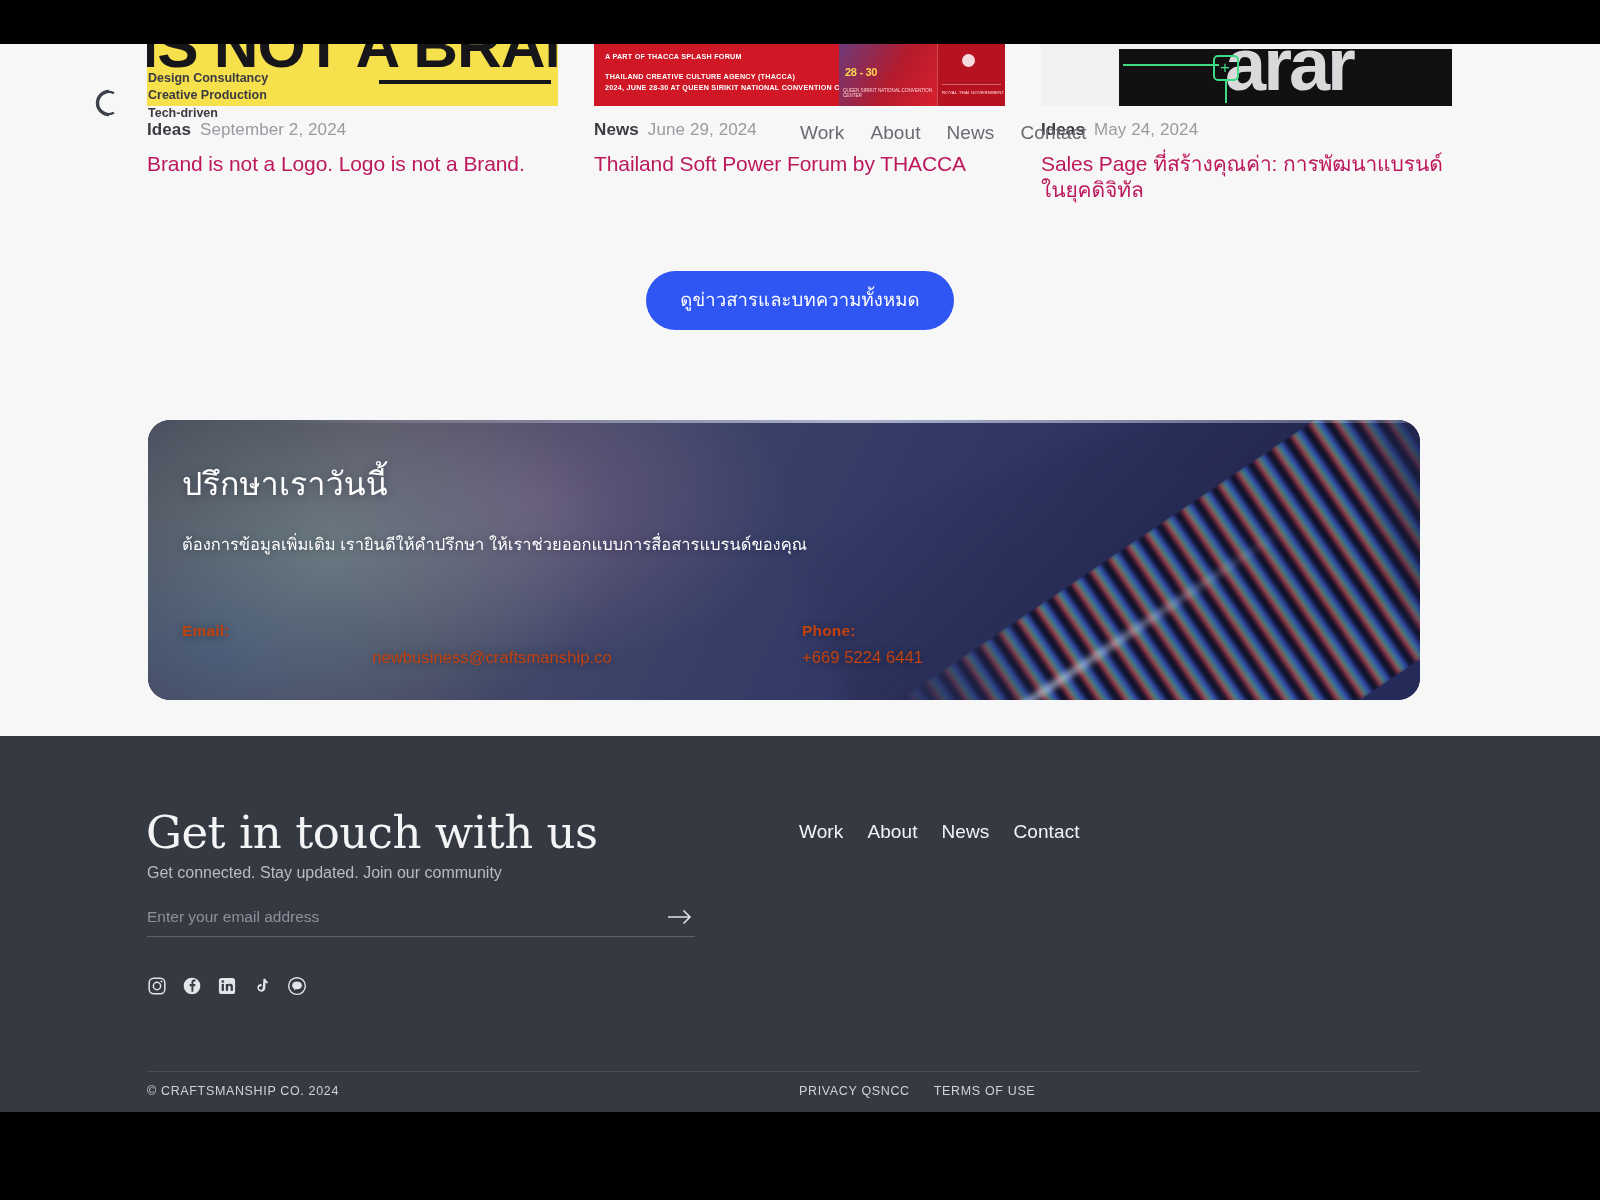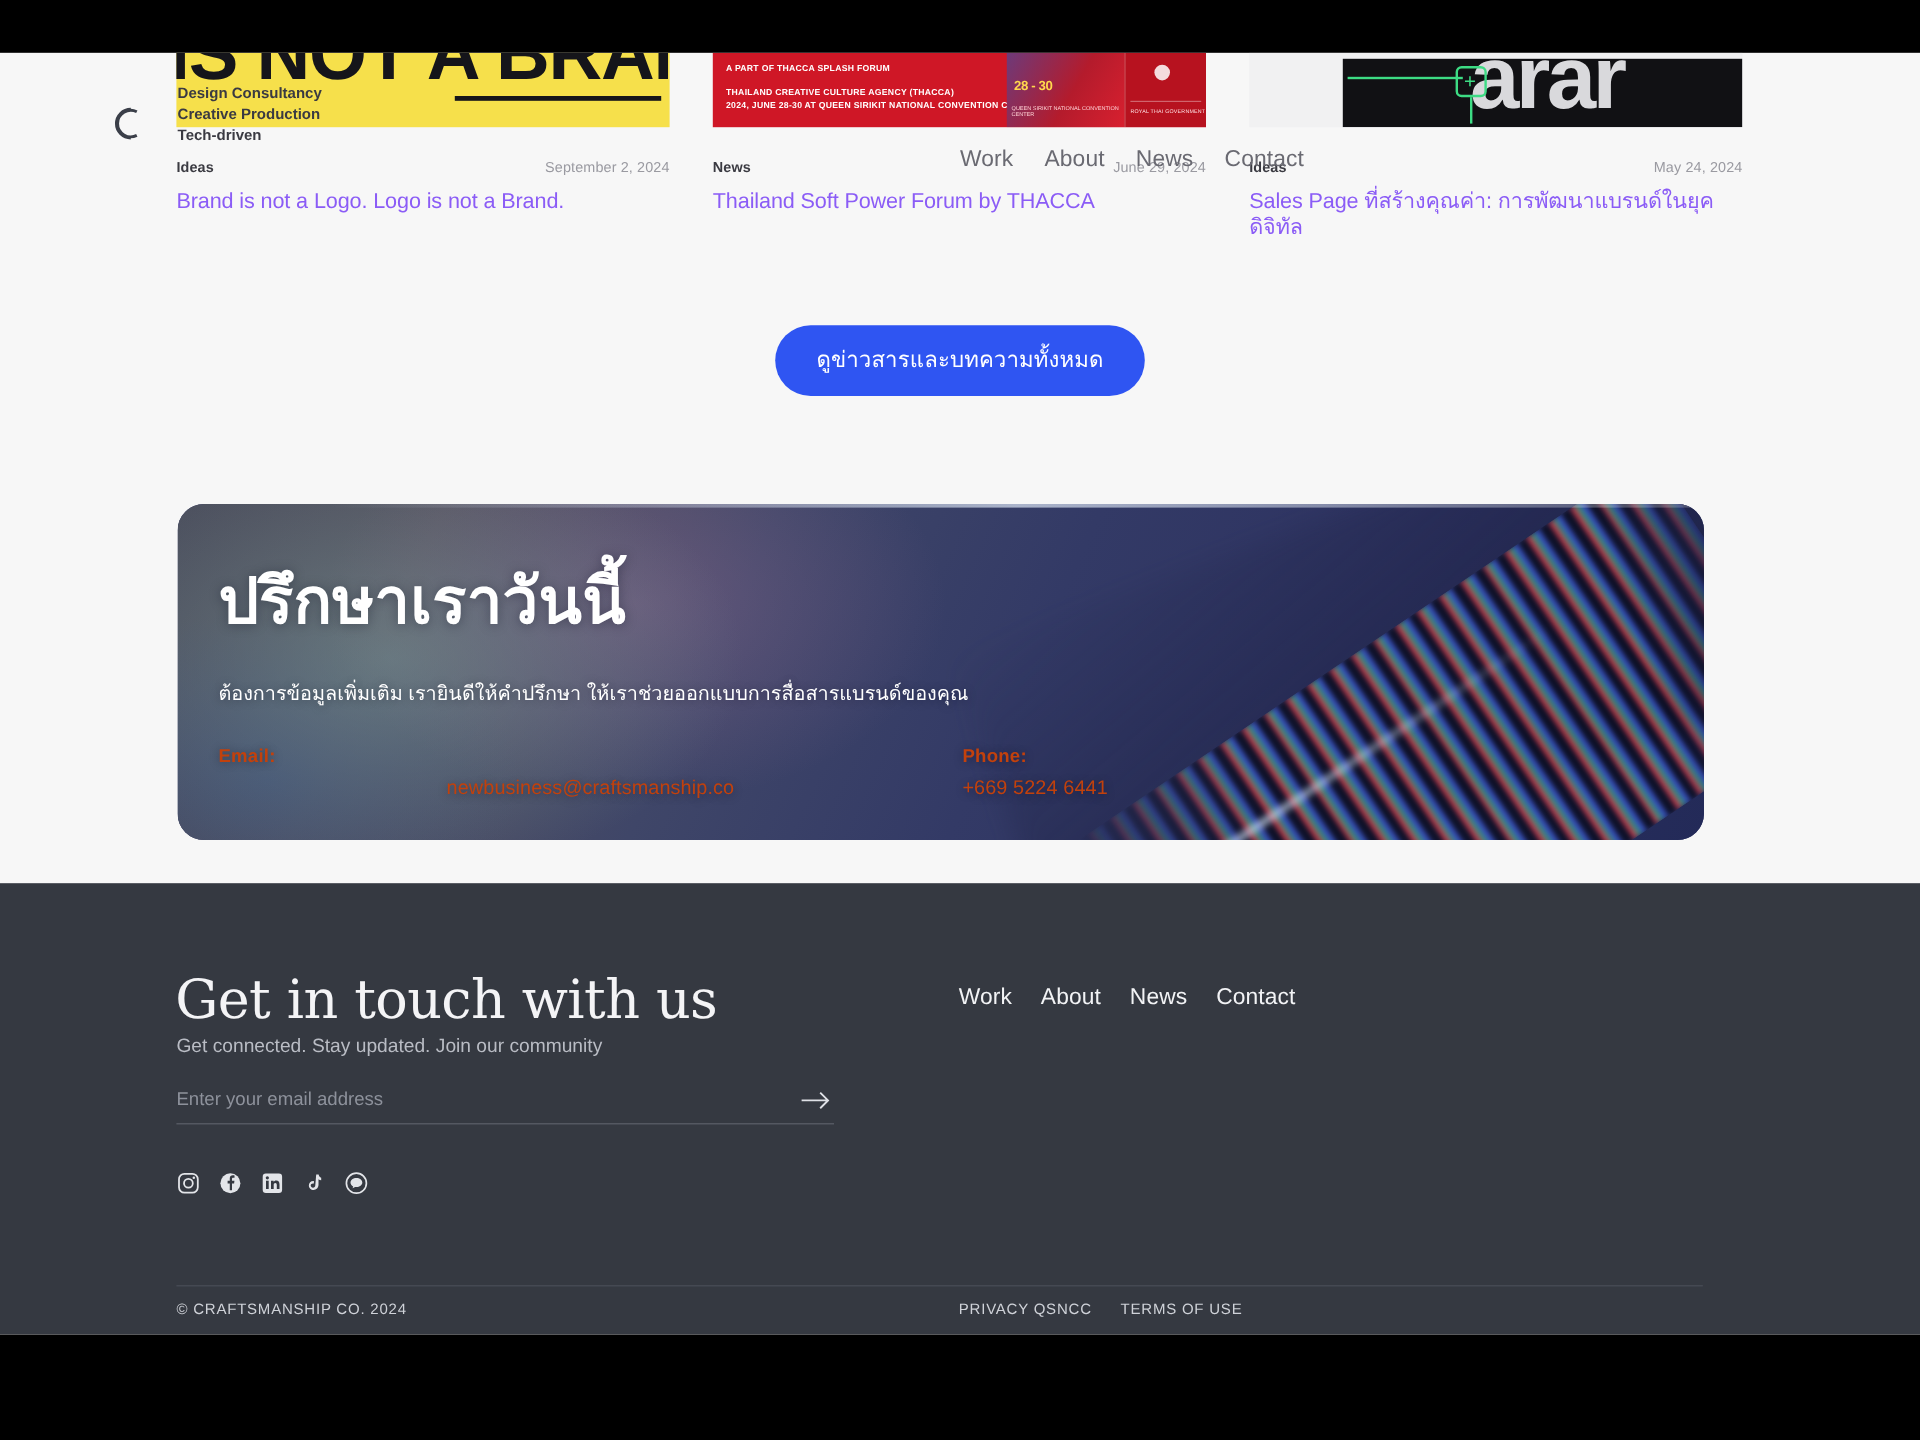--- a/index.html
+++ b/index.html
@@ -58,35 +58,34 @@
   }
   .news-card { width: 411px; position: relative; }
   .news-thumb {
     width: 100%;
     height: 62px;
     overflow: hidden;
     position: relative;
     background: #e9e9ea;
   }
   .news-meta {
-    margin-top: 26px;
-    font-size: 12px;
+    margin-top: 14px;
+    font-size: 17px;
     color: #9a9aa1;
     display: flex;
     gap: 9px;
     align-items: baseline;
     letter-spacing: .1px;
-    justify-content: space-between;
   }
   .news-meta .cat { color: #3b3b42; font-weight: 700; }
   .news-title {
     margin-top: 11px;
-    font-size: 18px;
+    font-size: 21px;
     line-height: 1.22;
-    color: #8b5cf6;
+    color: #be185d;
     font-weight: 400;
     letter-spacing: -.1px;
   }
 
   
   .thumb-yellow { background: #f6e04b; }
   .thumb-yellow .big {
     position: absolute;
     left: -6px; top: -34px;
     font-size: 62px;
@@ -250,21 +249,21 @@
     transform: rotate(-34deg);
     filter: blur(3px);
   }
   .cb-topedge {
     position: absolute; left: 0; right: 0; top: 0; height: 3px;
     background: linear-gradient(90deg, rgba(255,255,255,0) 10%, rgba(220,230,245,.7) 55%, rgba(255,255,255,.2) 100%);
   }
 
   .contact-inner { position: relative; padding: 38px 0 0 34px; }
   .contact-title {
-    font-size: 53px; font-weight: 700; letter-spacing: .2px;
+    font-size: 32px; font-weight: 400; letter-spacing: .2px;
     text-shadow: 0 1px 10px rgba(10,12,30,.35);
   }
   .contact-sub {
     margin-top: 22px; font-size: 16.5px; font-weight: 400;
     text-shadow: 0 1px 8px rgba(10,12,30,.35);
   }
   .contact-details {
     position: absolute; left: 182px; top: 578px;
     display: flex; gap: 0; width: 900px; color: #c2410c; z-index: 5;
   }

